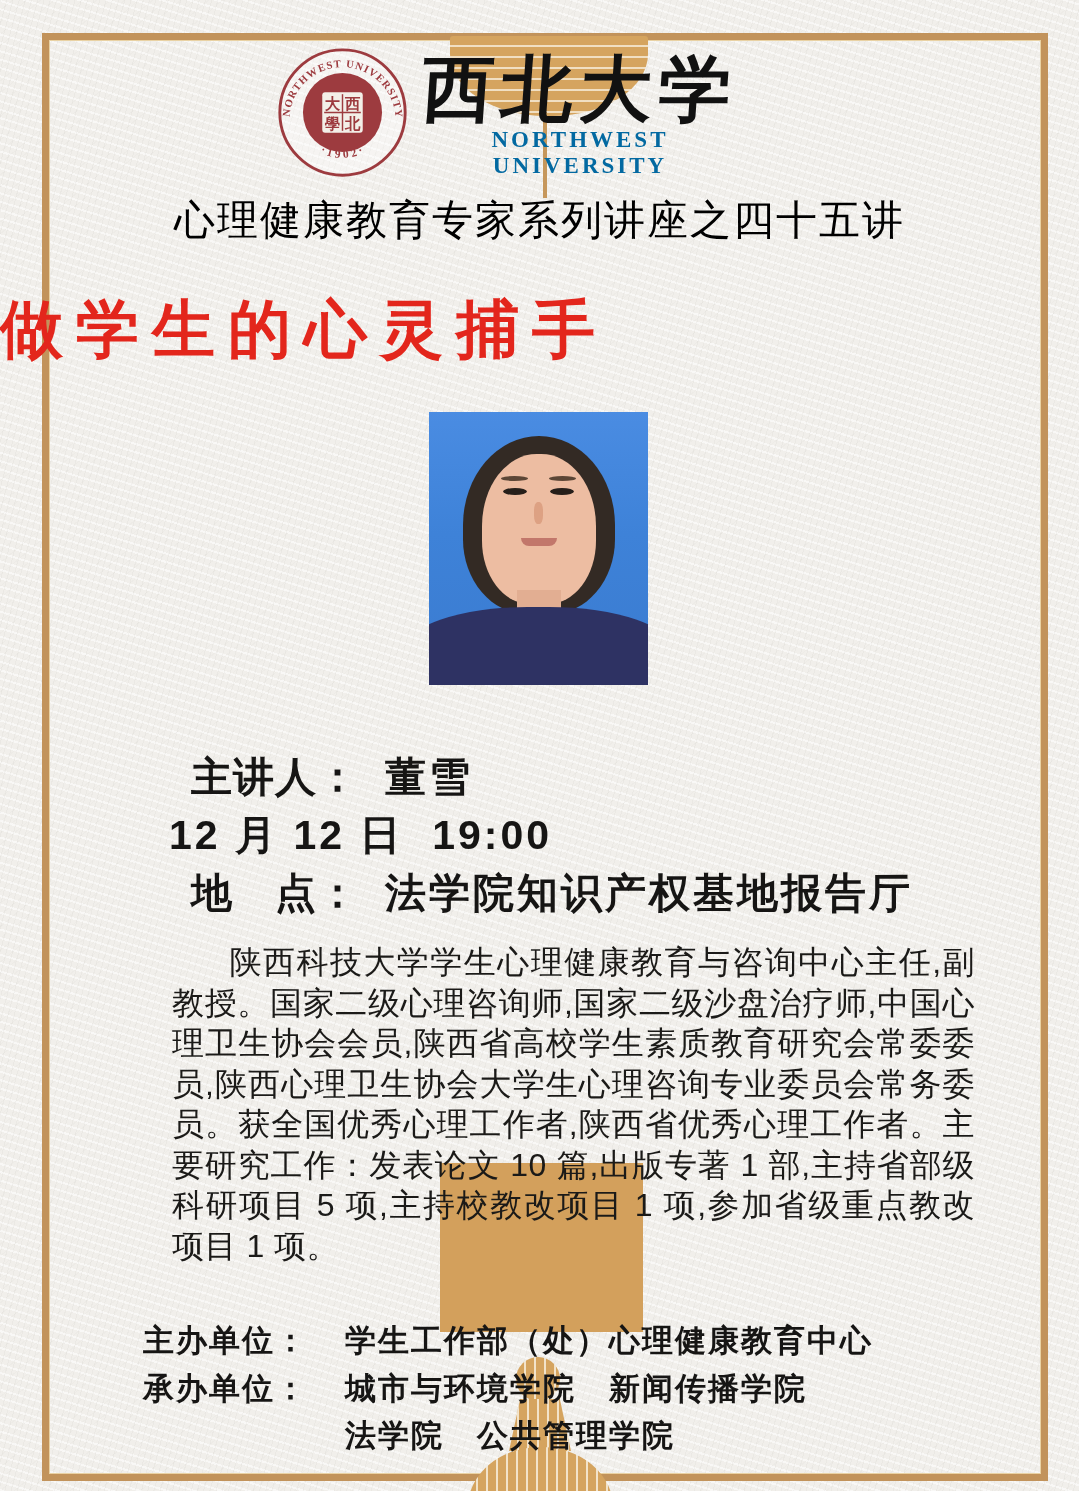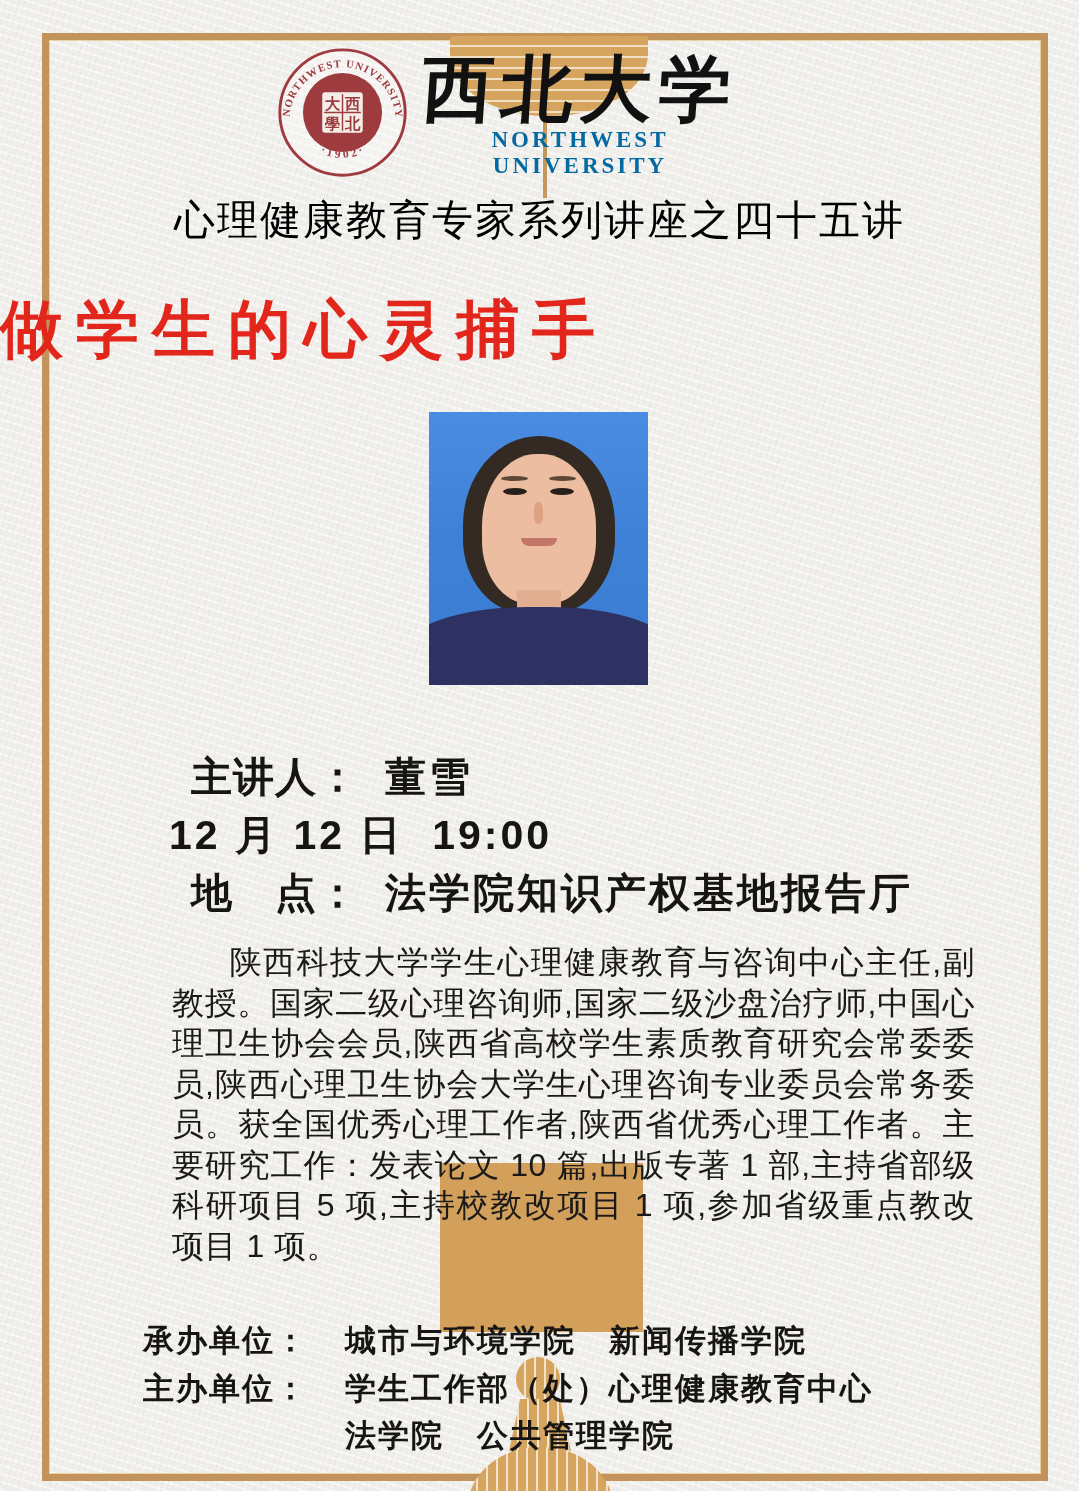--- a/index.html
+++ b/index.html
@@ -180,25 +180,25 @@
     <div class="drow">
       <span class="dlabel">地　点：</span>
       <span class="dval">法学院知识产权基地报告厅</span>
     </div>
   </div>
 
   <div class="bio">陕西科技大学学生心理健康教育与咨询中心主任,副教授。国家二级心理咨询师,国家二级沙盘治疗师,中国心理卫生协会会员,陕西省高校学生素质教育研究会常委委员,陕西心理卫生协会大学生心理咨询专业委员会常务委员。获全国优秀心理工作者,陕西省优秀心理工作者。主要研究工作：发表论文 10 篇,出版专著 1 部,主持省部级科研项目 5 项,主持校教改项目 1 项,参加省级重点教改项目 1 项。</div>
 
   <div class="organizers">
     <div class="orow">
+      <span class="olabel">主办单位：</span>
+      <span class="oval">学生工作部（处）心理健康教育中心</span>
+    </div>
+    <div class="orow">
       <span class="olabel">承办单位：</span>
       <span class="oval">城市与环境学院　新闻传播学院</span>
-    </div>
-    <div class="orow">
-      <span class="olabel">主办单位：</span>
-      <span class="oval">学生工作部（处）心理健康教育中心</span>
     </div>
     <div class="orow">
       <span class="olabel"></span>
       <span class="oval">法学院　公共管理学院</span>
     </div>
   </div>
 </div>
 
 </body></html>

